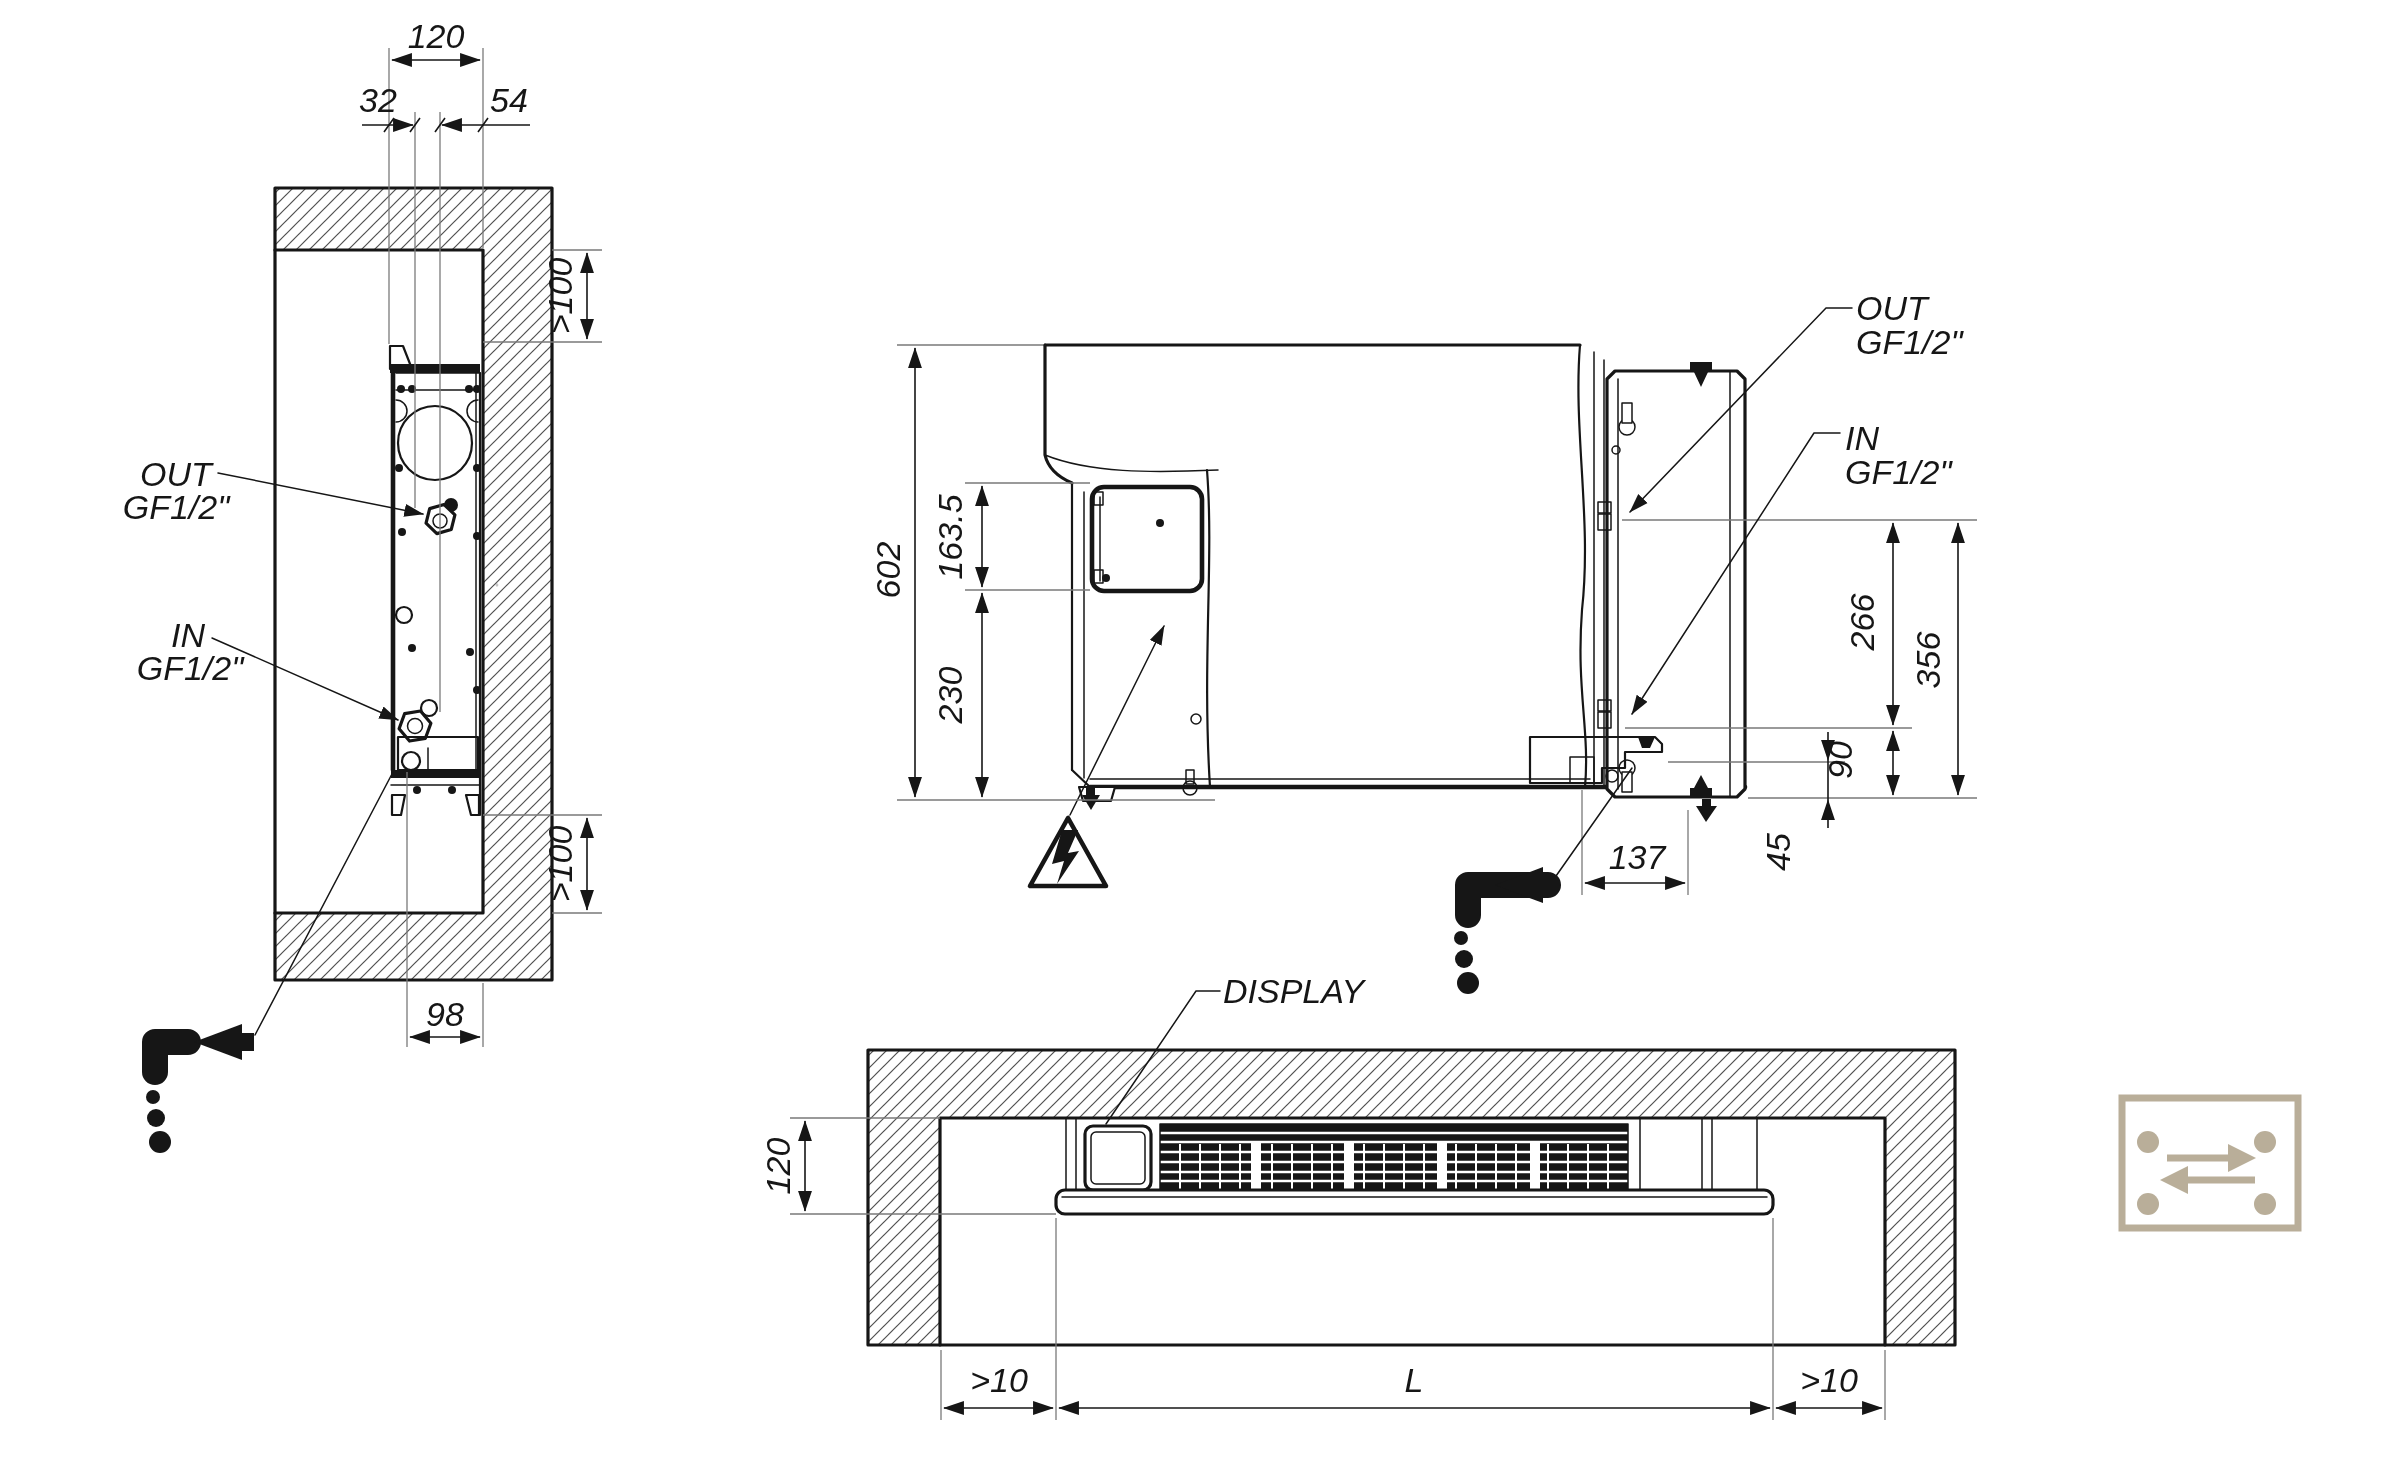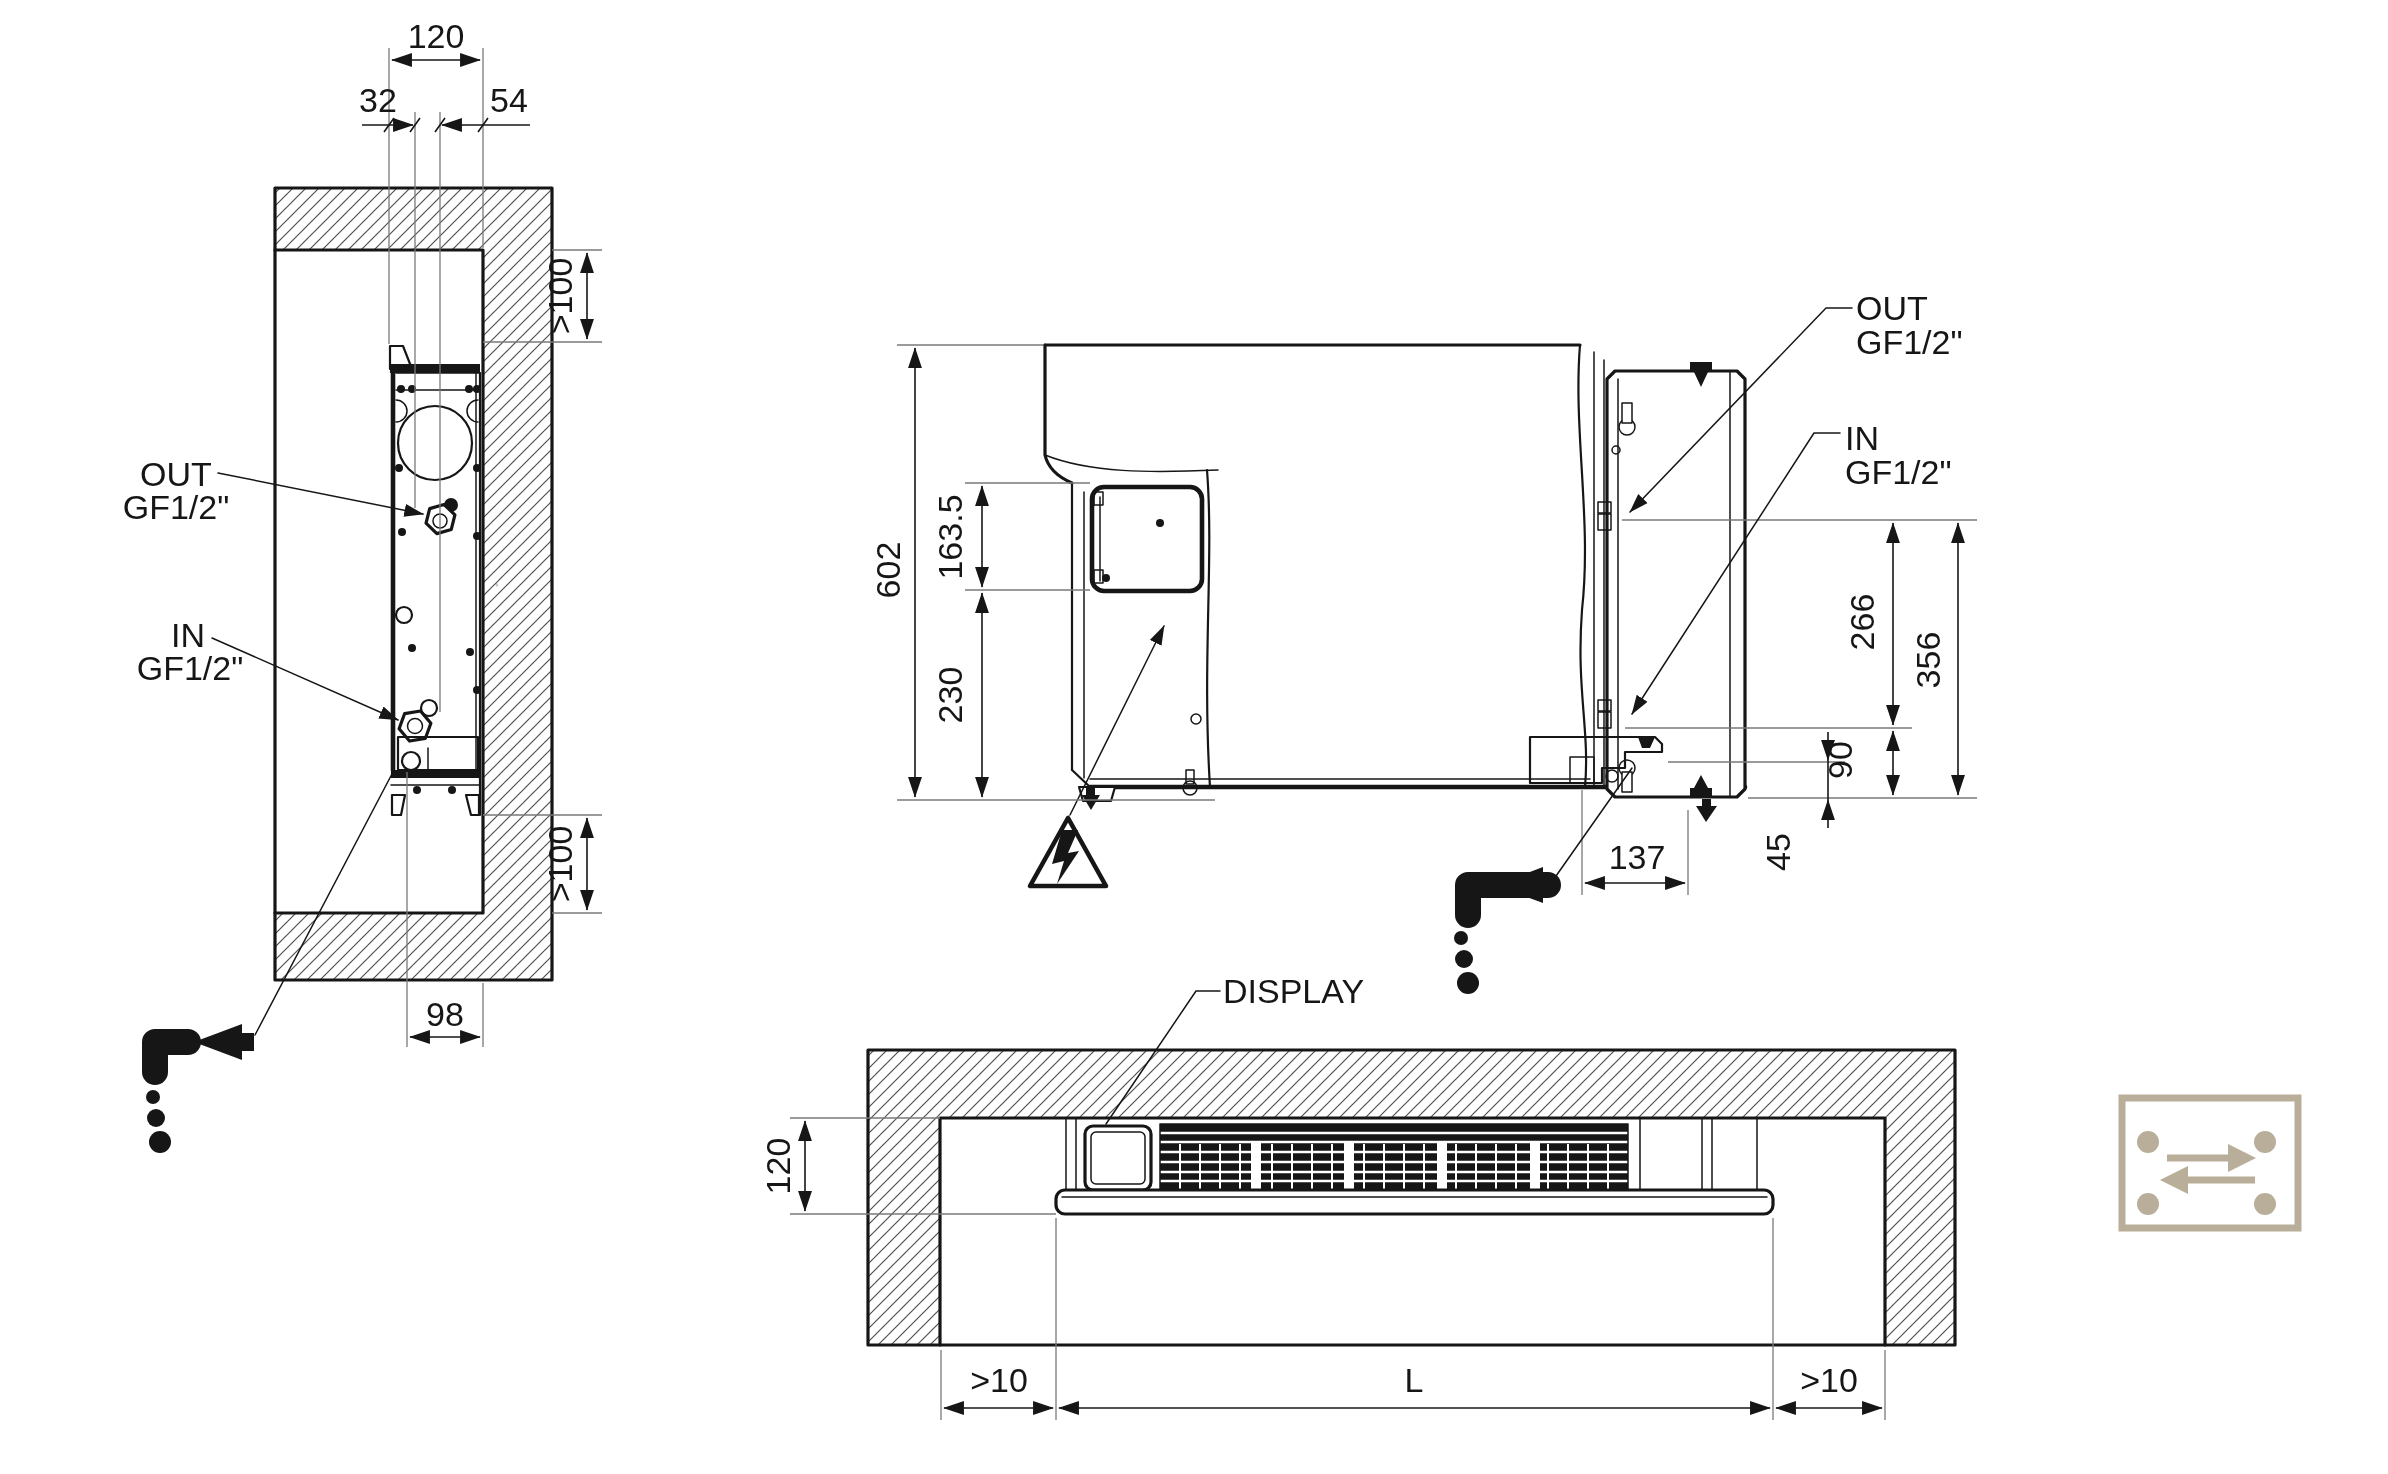--- a/index.html
+++ b/index.html
@@ -1,16 +1,16 @@
 <!DOCTYPE html>
 <html style="--line: #161616; --ext: #7a7a7a; --hatch: #4f4f4f; --icon_accent: #b9ae99;"><head>
 <meta charset="utf-8">
 <style>
   html,body{margin:0;padding:0;background:#fff}
-  .page{width:2388px;max-width:100%;}
+  .page{width:2388px;max-width:100%;font-style:italic;}
   svg{display:block;width:100%;height:auto;background:#fff}
 
   
   .s1{stroke:var(--line);stroke-width:1.5;fill:none;stroke-linecap:round;stroke-linejoin:round}
   .s2{stroke:var(--line);stroke-width:2.2;fill:none;stroke-linecap:round;stroke-linejoin:round}
   .s3{stroke:var(--line);stroke-width:3.2;fill:none;stroke-linecap:round;stroke-linejoin:round}
   .s4{stroke:var(--line);stroke-width:4.6;fill:none;stroke-linecap:round;stroke-linejoin:round}
   .wfill{fill:#fff}
   .bfill{fill:var(--line);stroke:none}
   .ext{stroke:var(--ext);stroke-width:1.3;fill:none}

